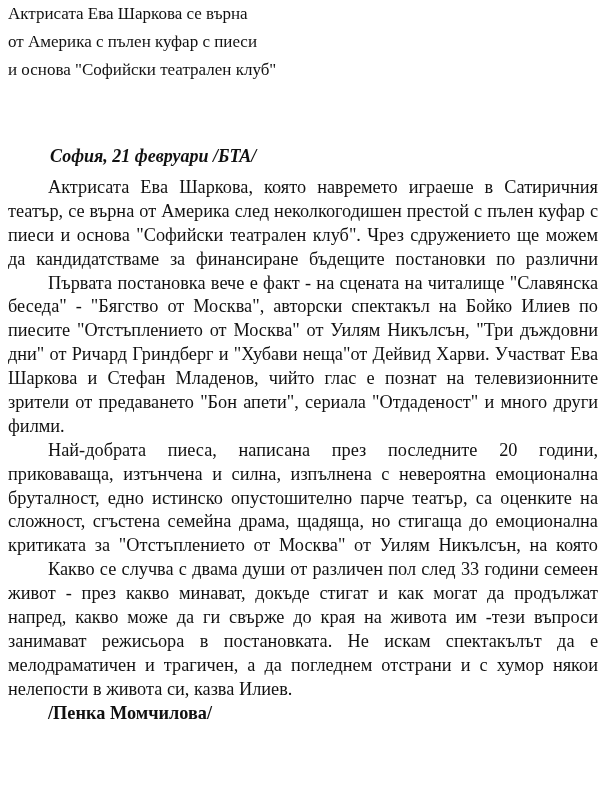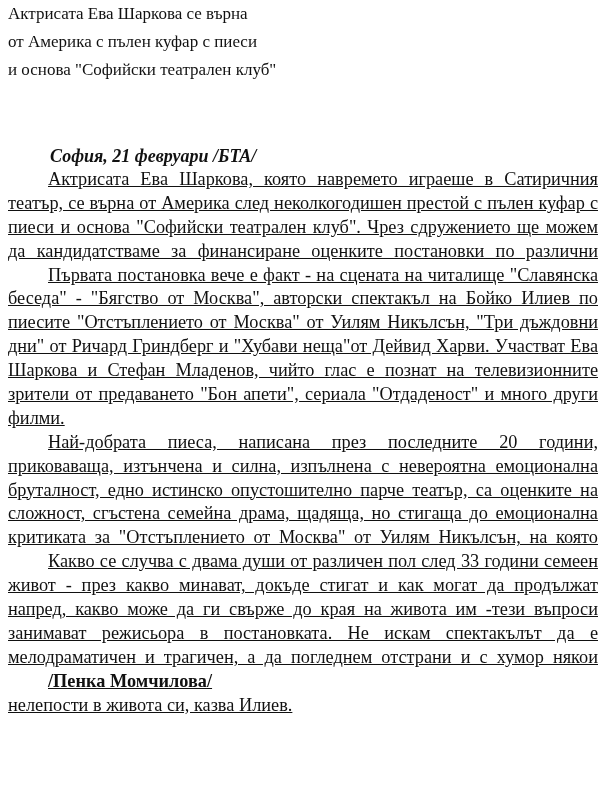--- a/index.html
+++ b/index.html
@@ -1,54 +1,54 @@
 <!DOCTYPE html>
 <html><head>
 <meta charset="utf-8">
 <style>
   html, body { margin:0; padding:0; background:#ffffff; }
   body { width:600px; height:800px; overflow:hidden; position:relative;
          font-family:"Liberation Serif", "DejaVu Serif", serif; color:#111; }
   .title { position:absolute; left:8px; top:0px; width:590px; }
   .title .tl { font-size:17px; line-height:28px; height:28px; white-space:nowrap; }
   .dateline { position:absolute; left:50px; top:144px; font-size:18px; font-weight:bold; font-style:italic; line-height:24px; }
-  .body { position:absolute; left:8px; top:168px; width:590px;text-decoration:underline; }
+  .body { position:absolute; left:8px; top:176px; width:590px; }
   .ln { font-size:18.3px; line-height:23.9px; height:23.9px; text-align:justify; text-align-last:justify; white-space:nowrap; overflow:hidden; }
   .ln.last { text-align-last:left; }
   .ln.ind { padding-left:40px; }
   .sig { font-weight:bold; padding-left:40px; text-align-last:left; }
 </style>
 </head>
 <body>
 
 <div class="title">
   <div class="tl">Актрисата Ева Шаркова се върна</div>
   <div class="tl">от Америка с пълен куфар с пиеси</div>
   <div class="tl">и основа "Софийски театрален клуб"</div>
 </div>
 
 <div class="dateline">София, 21 февруари /БТА/</div>
 
 <div class="body">
   <div class="ln ind">Актрисата Ева Шаркова, която навремето играеше в Сатиричния</div>
   <div class="ln">театър, се върна от Америка след неколкогодишен престой с пълен куфар с</div>
   <div class="ln">пиеси и основа "Софийски театрален клуб". Чрез сдружението ще можем</div>
-  <div class="ln">да кандидатстваме за финансиране оценките постановки по различни</div>
+  <div class="ln">да кандидатстваме за финансиране бъдещите постановки по различни</div>
   <div class="ln ind">Първата постановка вече е факт - на сцената на читалище "Славянска</div>
   <div class="ln">беседа" - "Бягство от Москва", авторски спектакъл на Бойко Илиев по</div>
   <div class="ln">пиесите "Отстъплението от Москва" от Уилям Никълсън, "Три дъждовни</div>
   <div class="ln">дни" от Ричард Гриндберг и "Хубави неща"от Дейвид Харви. Участват Ева</div>
   <div class="ln">Шаркова и Стефан Младенов, чийто глас е познат на телевизионните</div>
   <div class="ln">зрители от предаването "Бон апети", сериала "Отдаденост" и много други</div>
   <div class="ln last">филми.</div>
   <div class="ln ind">Най-добрата пиеса, написана през последните 20 години,</div>
   <div class="ln">приковаваща, изтънчена и силна, изпълнена с невероятна емоционална</div>
   <div class="ln">бруталност, едно истинско опустошително парче театър, са оценките на</div>
   <div class="ln">сложност, сгъстена семейна драма, щадяща, но стигаща до емоционална</div>
   <div class="ln">критиката за "Отстъплението от Москва" от Уилям Никълсън, на която</div>
   <div class="ln ind">Какво се случва с двама души от различен пол след 33 години семеен</div>
   <div class="ln">живот - през какво минават, докъде стигат и как могат да продължат</div>
   <div class="ln">напред, какво може да ги свърже до края на живота им -тези въпроси</div>
   <div class="ln">занимават режисьора в постановката. Не искам спектакълът да е</div>
   <div class="ln">мелодраматичен и трагичен, а да погледнем отстрани и с хумор някои</div>
+  <div class="ln last">нелепости в живота си, казва Илиев.</div>
   <div class="ln sig">/Пенка Момчилова/</div>
-  <div class="ln last">нелепости в живота си, казва Илиев.</div>
 </div>
 
 </body></html>

